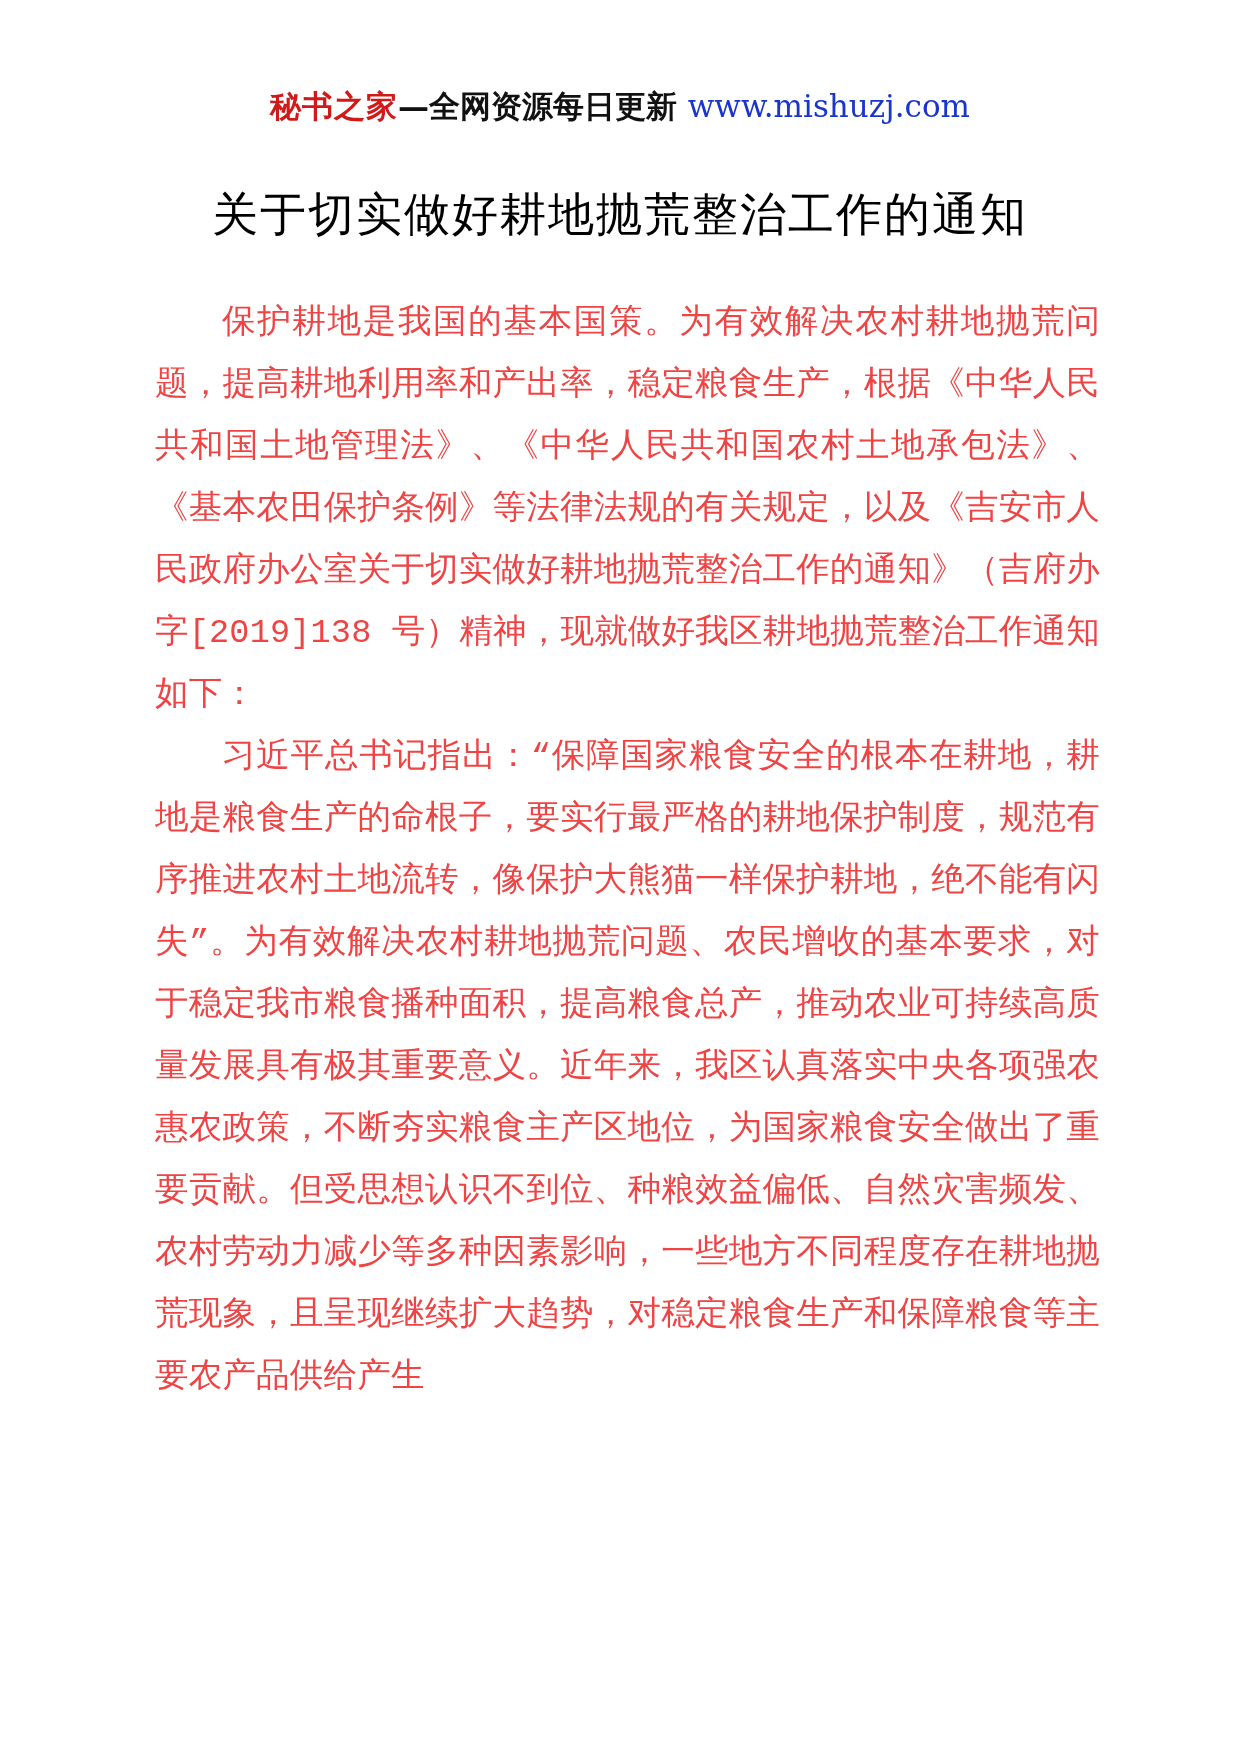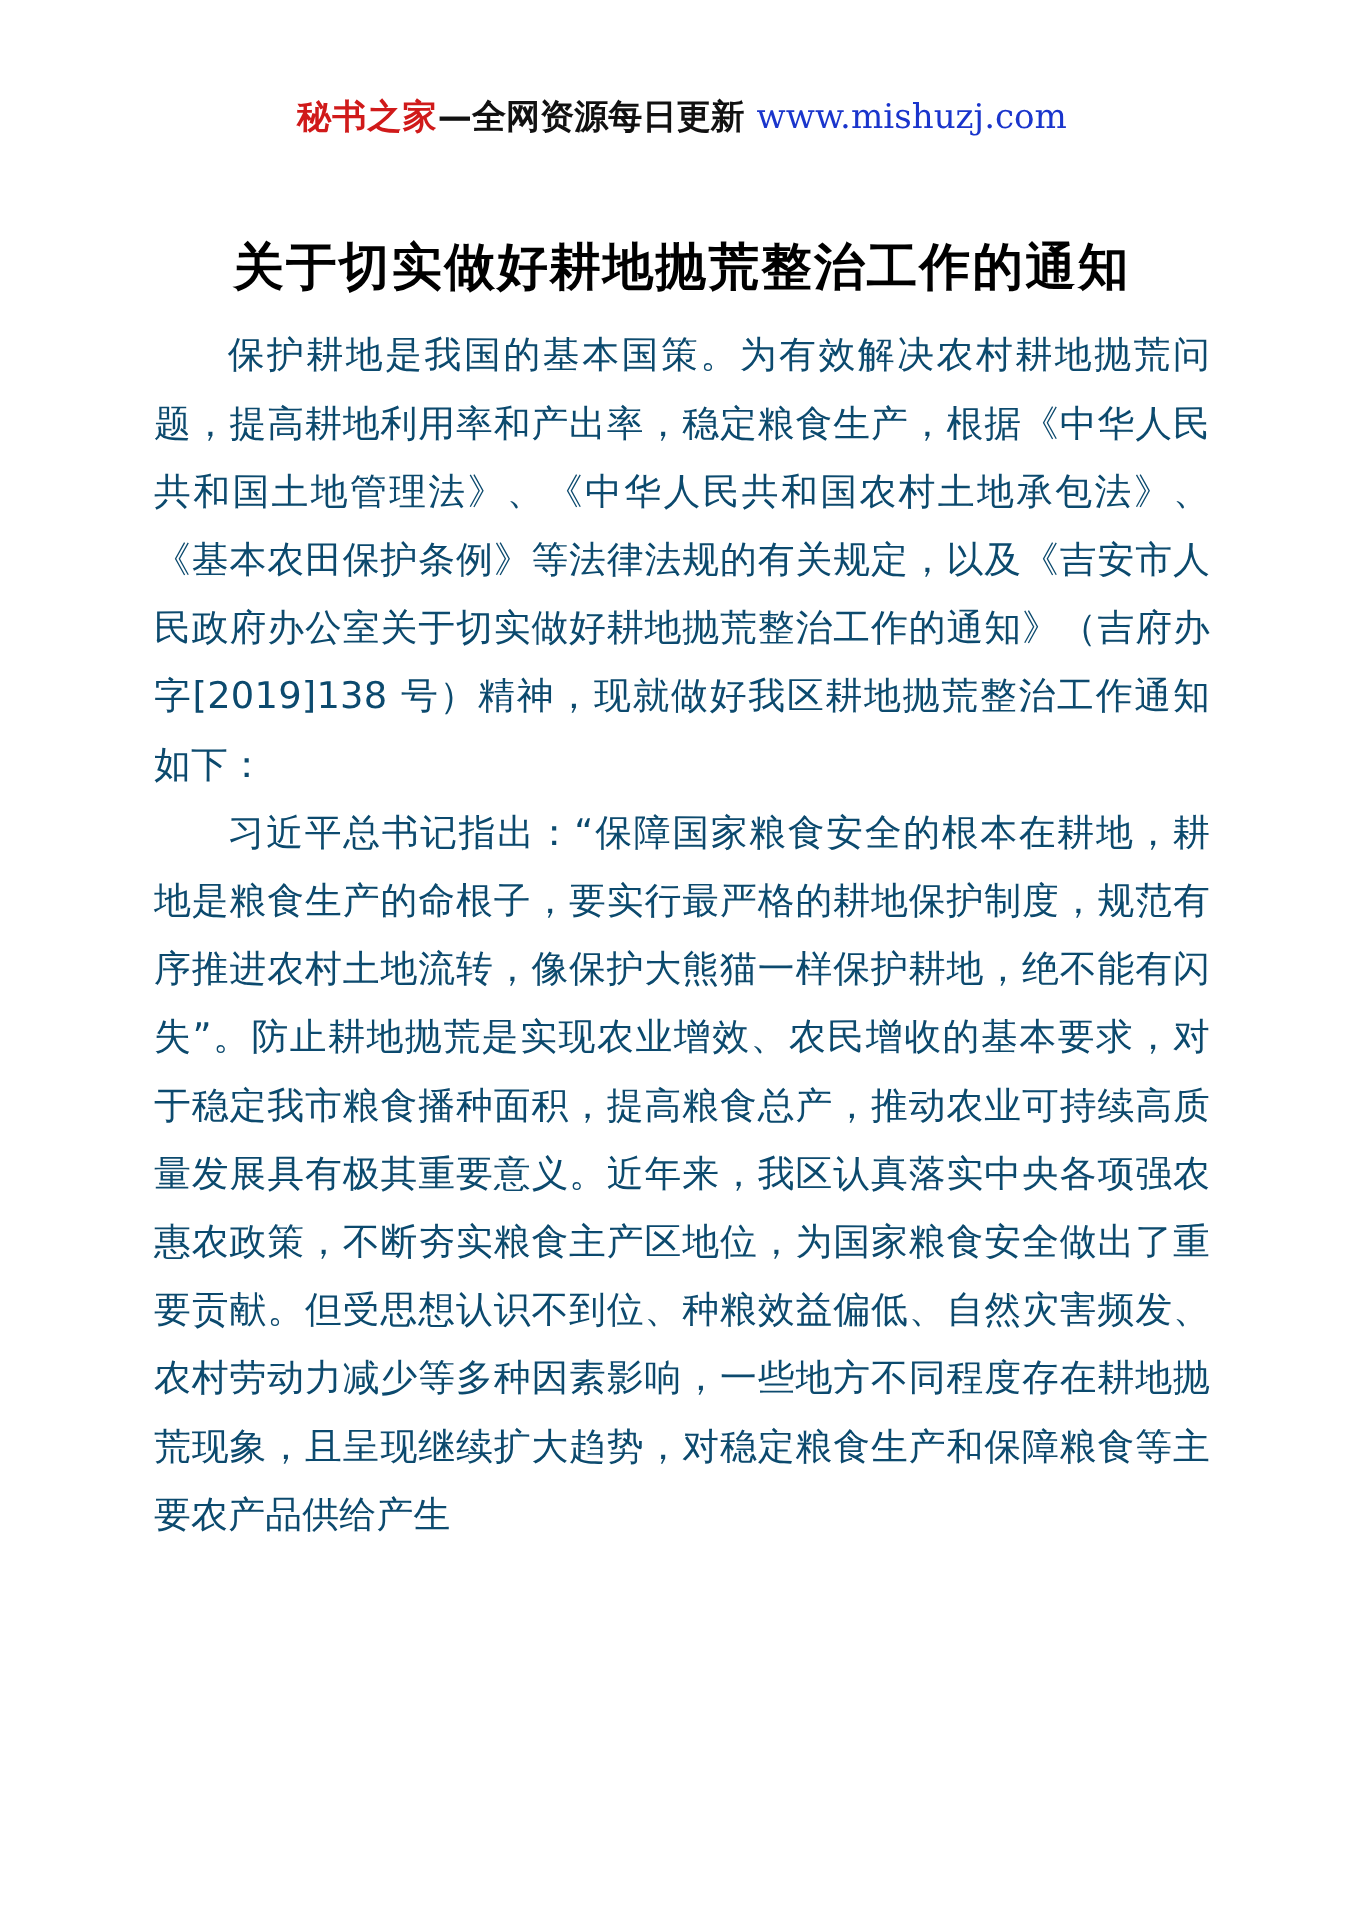--- a/index.html
+++ b/index.html
@@ -50,55 +50,55 @@
     font-family: "DejaVu Serif", "Liberation Serif", serif;
     font-weight: normal;
   }
   .doc-title {
     position: absolute;
     top: 182px;
     left: 0;
     width: 1240px;
     text-align: center;
     font-size: 46px;
-    font-weight: bold;
+    font-weight: normal;
     color: #000000;
     letter-spacing: 2px;
     line-height: 64px;
-    margin-top: 28px;
   }
   .body-text {
     position: absolute;
     top: 292px;
     left: 140px;
     width: 960px;
   }
   .para {
     font-size: 33.5px;
     line-height: 62px;
-    color: #0c4a6e;
+    color: #ef4444;
     text-align: justify;
     text-justify: inter-ideograph;
-    margin: 0 0 0 0;
+    margin: 0 0 0 15px;
     text-indent: 67px;
     letter-spacing: 0.2px;
+    font-family: Liberation Mono, monospace;
   }
   .para.heading {
     font-weight: bold;
   }
 </style>
 </head>
 <body>
 
 <div class="page">
 
   <div class="watermark">
     <span class="wm-brand">秘书之家</span><span class="wm-sep">—</span><span class="wm-desc">全网资源每日更新 </span><span class="wm-url">www.mishuzj.com</span>
   </div>
 
   <div class="doc-title">关于切实做好耕地抛荒整治工作的通知</div>
 
   <div class="body-text">
     <p class="para">保护耕地是我国的基本国策。为有效解决农村耕地抛荒问题，提高耕地利用率和产出率，稳定粮食生产，根据《中华人民共和国土地管理法》、《中华人民共和国农村土地承包法》、《基本农田保护条例》等法律法规的有关规定，以及《吉安市人民政府办公室关于切实做好耕地抛荒整治工作的通知》（吉府办字[2019]138 号）精神，现就做好我区耕地抛荒整治工作通知如下：</p>
-    <p class="para">习近平总书记指出：“保障国家粮食安全的根本在耕地，耕地是粮食生产的命根子，要实行最严格的耕地保护制度，规范有序推进农村土地流转，像保护大熊猫一样保护耕地，绝不能有闪失”。防止耕地抛荒是实现农业增效、农民增收的基本要求，对于稳定我市粮食播种面积，提高粮食总产，推动农业可持续高质量发展具有极其重要意义。近年来，我区认真落实中央各项强农惠农政策，不断夯实粮食主产区地位，为国家粮食安全做出了重要贡献。但受思想认识不到位、种粮效益偏低、自然灾害频发、农村劳动力减少等多种因素影响，一些地方不同程度存在耕地抛荒现象，且呈现继续扩大趋势，对稳定粮食生产和保障粮食等主要农产品供给产生</p>
+    <p class="para">习近平总书记指出：“保障国家粮食安全的根本在耕地，耕地是粮食生产的命根子，要实行最严格的耕地保护制度，规范有序推进农村土地流转，像保护大熊猫一样保护耕地，绝不能有闪失”。为有效解决农村耕地抛荒问题、农民增收的基本要求，对于稳定我市粮食播种面积，提高粮食总产，推动农业可持续高质量发展具有极其重要意义。近年来，我区认真落实中央各项强农惠农政策，不断夯实粮食主产区地位，为国家粮食安全做出了重要贡献。但受思想认识不到位、种粮效益偏低、自然灾害频发、农村劳动力减少等多种因素影响，一些地方不同程度存在耕地抛荒现象，且呈现继续扩大趋势，对稳定粮食生产和保障粮食等主要农产品供给产生</p>
   </div>
 
 </div>
 
 </body></html>

